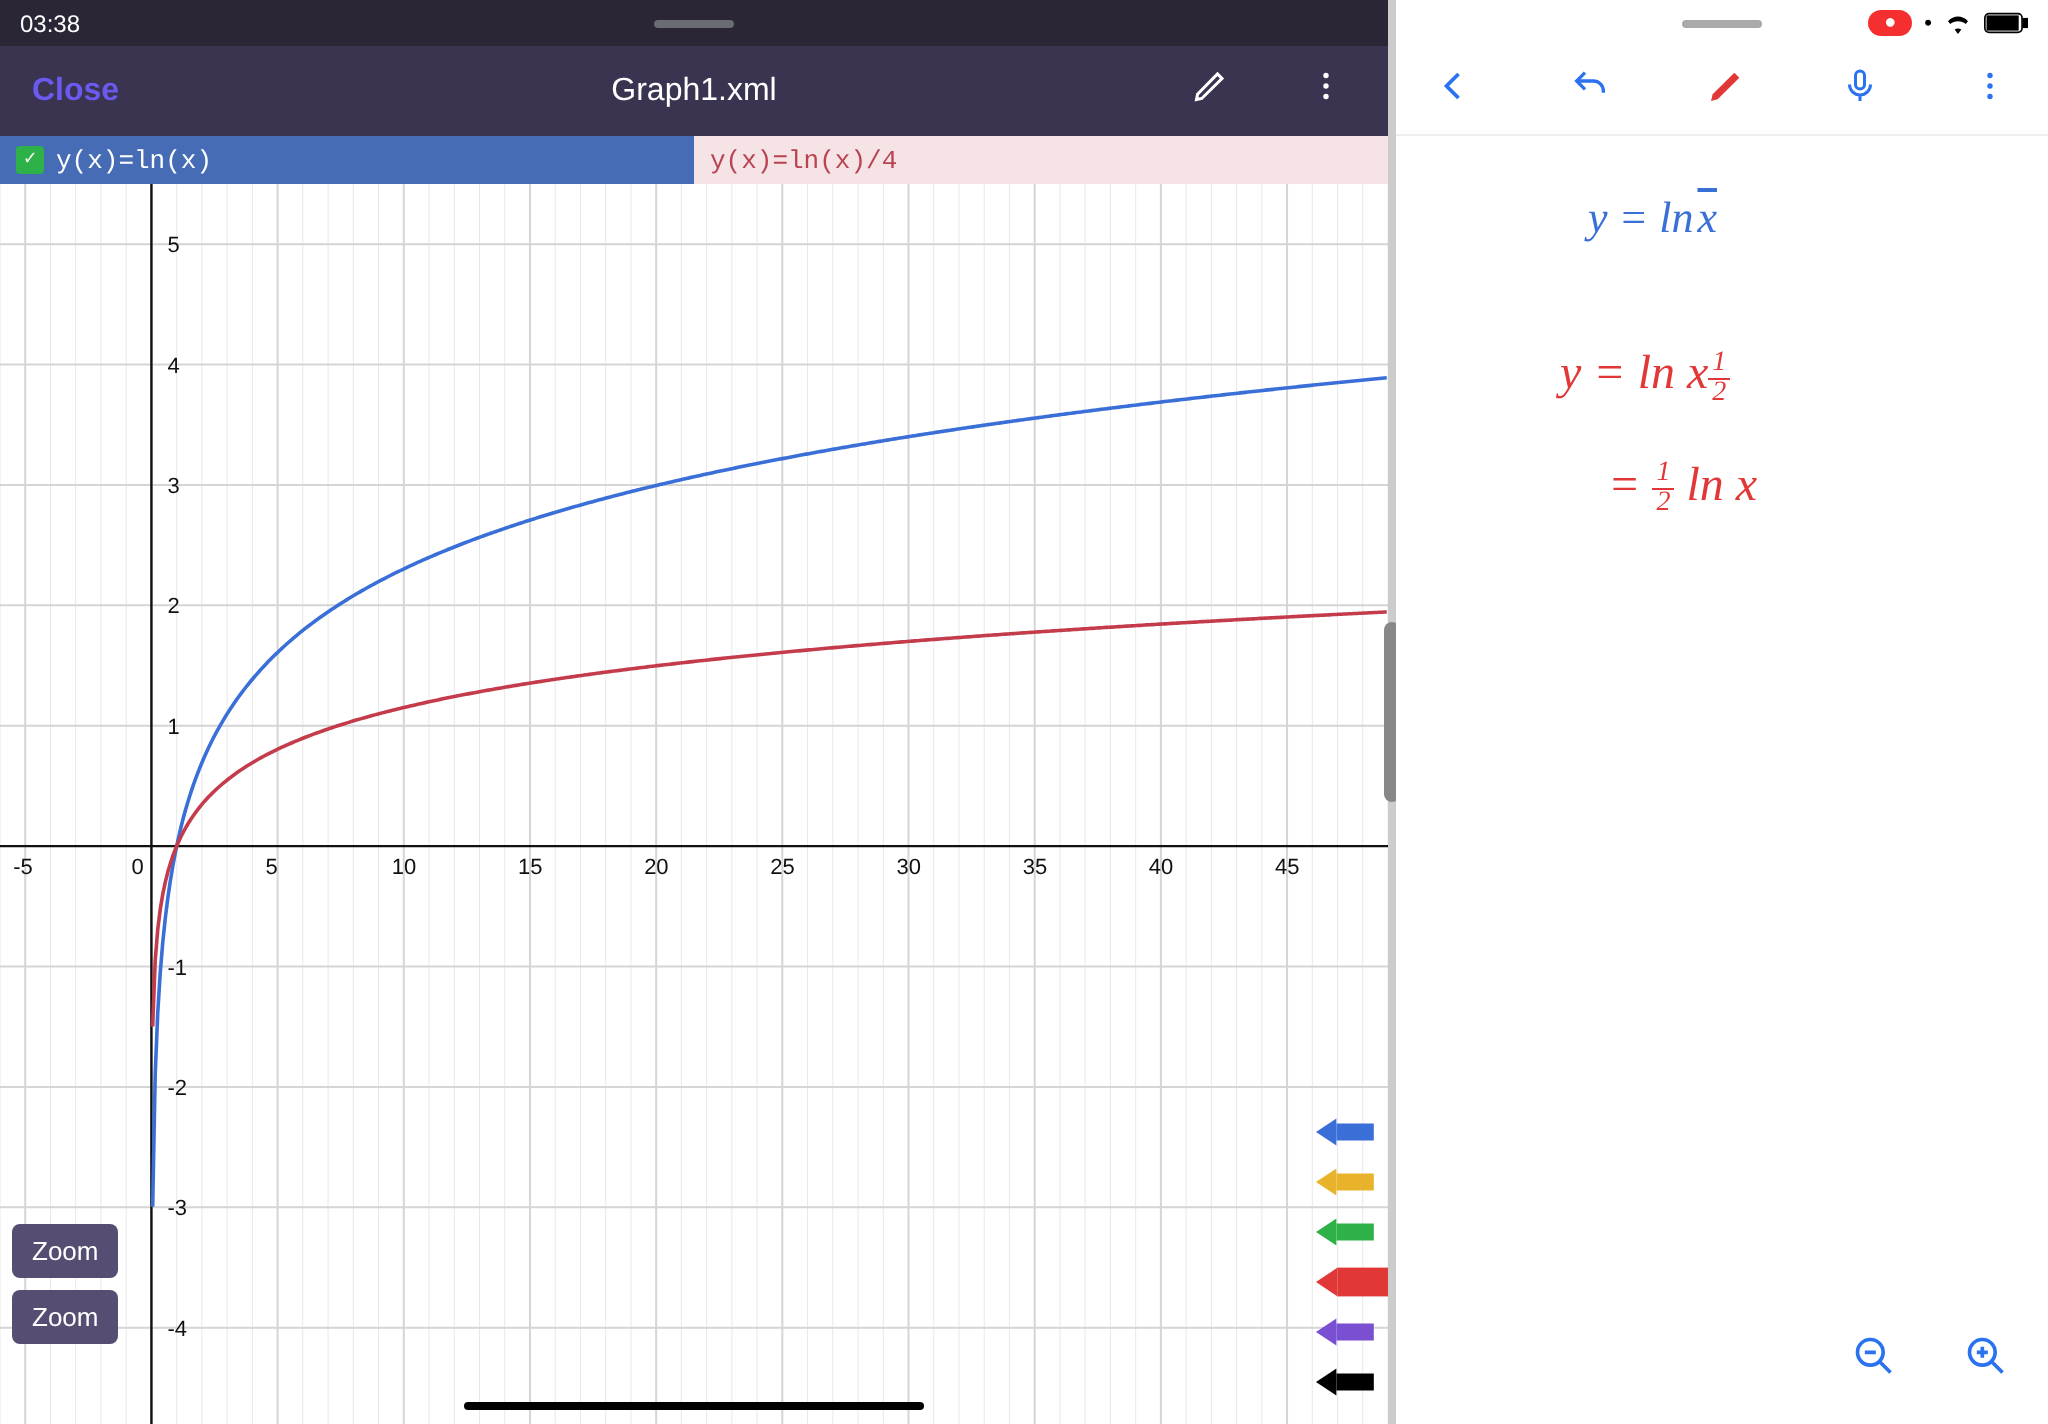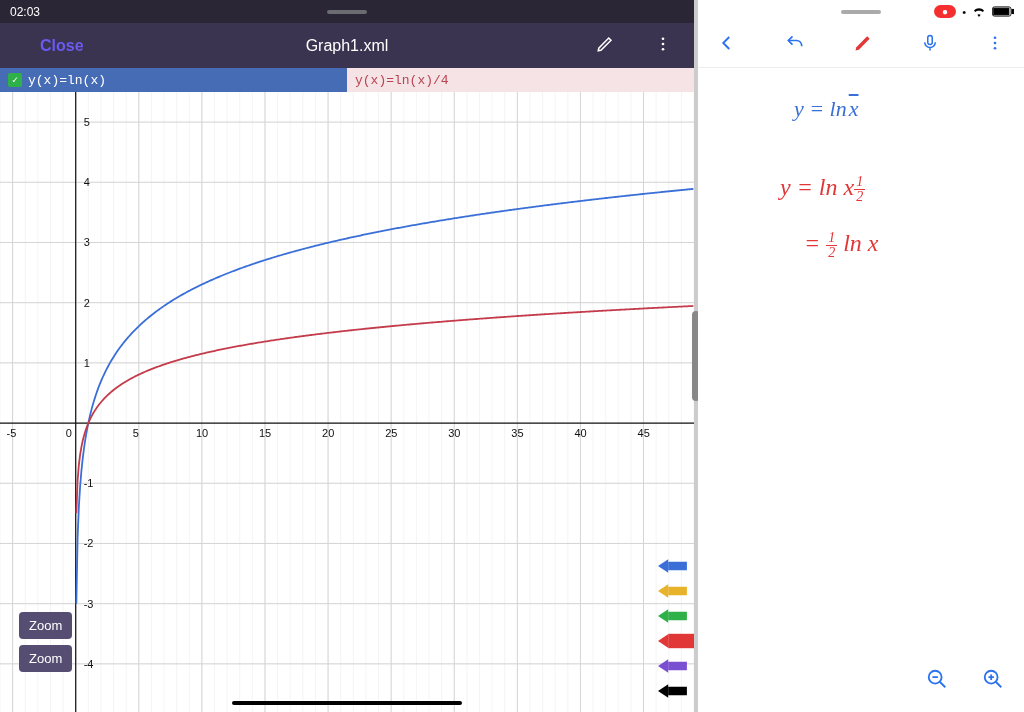--- a/index.html
+++ b/index.html
@@ -45,21 +45,20 @@
   background: #6b6b72;
   border-radius: 2px;
 }
 .titlebar {
   height: 45px;
   background: #3a3450;
   display: flex;
   align-items: center;
   color: #fff;
   position: relative;
-  padding-left: 24px;
 }
 .close-btn {
   color: #6a5af0;
   font-size: 16px;
   font-weight: 600;
   padding: 0 16px;
   cursor: pointer;
 }
 .title-text {
   position: absolute;
@@ -111,21 +110,21 @@
   flex: 1;
   position: relative;
   background: #fff;
 }
 .graph-svg {
   position: absolute;
   inset: 0;
 }
 .side-btns {
   position: absolute;
-  left: 19px;
+  left: 6px;
   display: flex;
   flex-direction: column;
   gap: 6px;
 }
 .side-btn {
   background: #564d72;
   color: #fff;
   padding: 6px 10px;
   border-radius: 4px;
   font-size: 13px;
@@ -237,21 +236,21 @@
   bottom: 12px;
   display: flex;
   gap: 22px;
 }
 </style>
 </head>
 <body>
 
 <div class="left-pane">
   <div class="statusbar-left">
-    <span>02:03</span>
+    <span>03:38</span>
     <span class="handle"></span>
   </div>
 
   <div class="titlebar">
     <span class="close-btn">Close</span>
     <span class="title-text">Graph1.xml</span>
     <div class="titlebar-icons">
       <span class="icon-btn">
         <svg width="18" height="18" viewBox="0 0 24 24" fill="none" stroke="#fff" stroke-width="2">
             <path d="M3 21l3.5-.7L20 7l-3-3L3.7 17.5 3 21z"></path>

